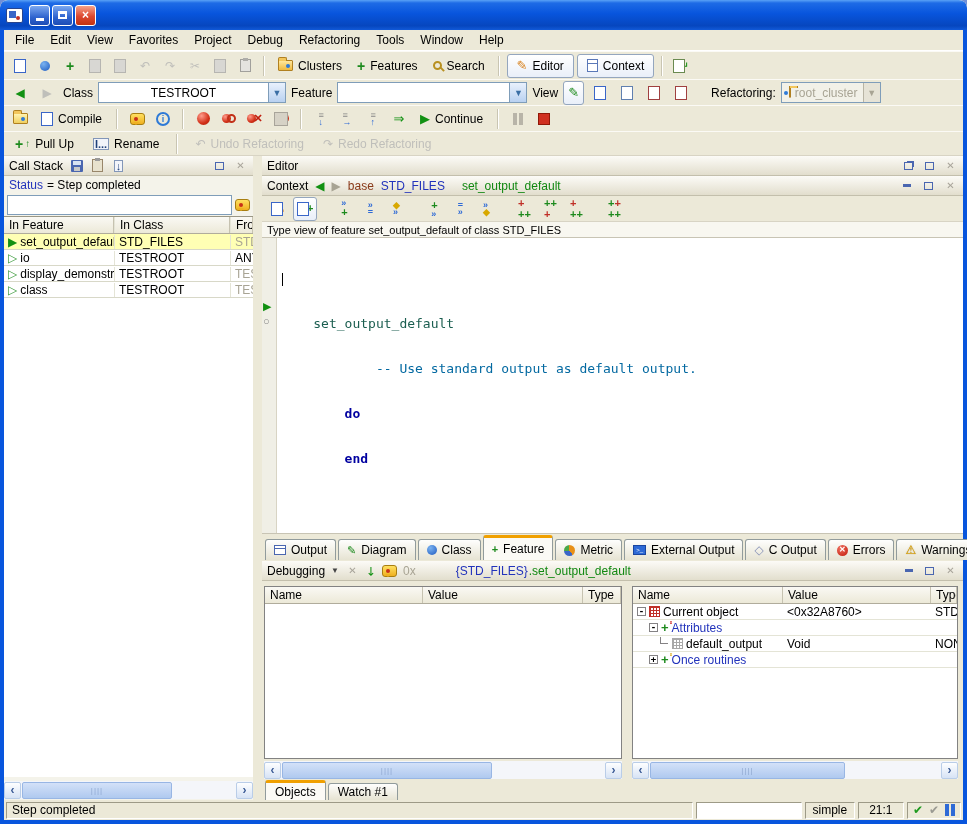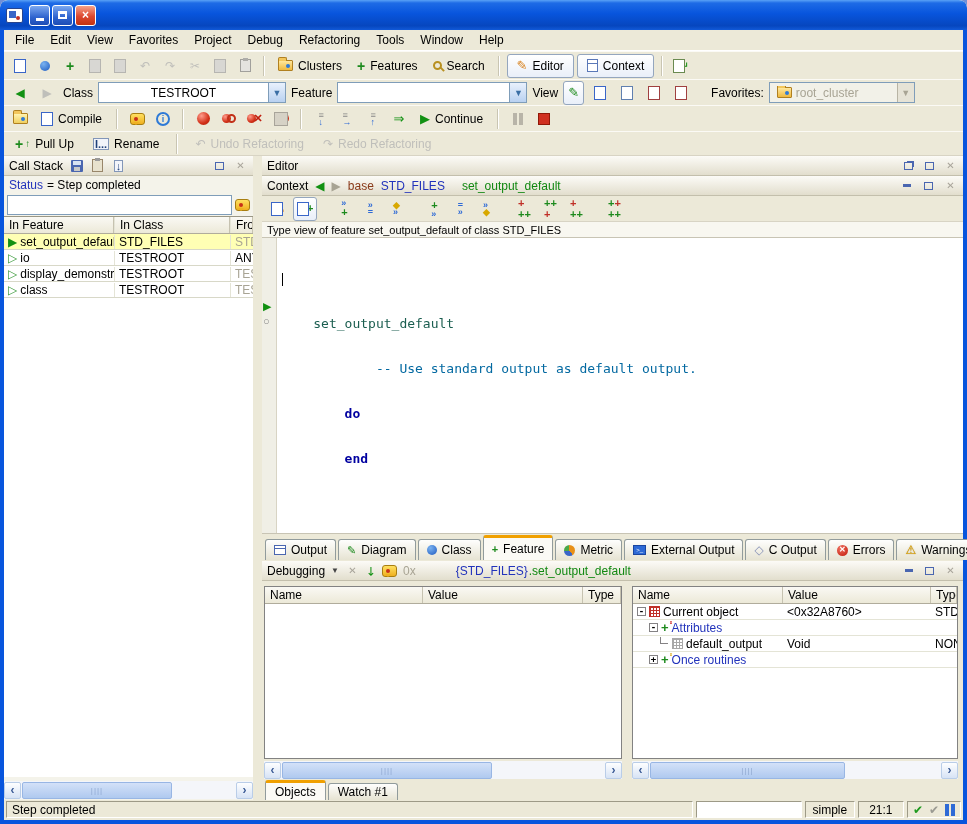--- a/index.html
+++ b/index.html
@@ -170,21 +170,21 @@
   .bluelbl { color:#2233BB; }
   .elbow { width:8px; height:9px; border-left:1px solid #848284; border-bottom:1px solid #848284; margin:-7px 1px 2px 3px; flex:none; }
   .dsb { position:absolute; top:200px; }
   .dsb.lt { left:2px; width:358px; } .dsb.rt { left:370px; width:326px; }
   .dtabs { position:absolute; left:3px; top:219px; height:20px; display:flex; align-items:flex-end; gap:2px; }
   .dtab { display:inline-flex; align-items:center; height:17px; padding:0 9px; border:1px solid #919B9C; border-bottom:none;
     border-radius:3px 3px 0 0; background:linear-gradient(180deg,#FEFEFD,#E6E3D2); font-size:12px; }
   .dtab.active { height:20px; background:#FBFAF5; border-top:3px solid #F0A000; }
 
   .statusbar { position:absolute; left:4px; top:800px; width:959px; height:20px; background:#ECE9D8;
-    display:flex; gap:3px; padding:1px 2px; font-size:12px; }
+    display:flex; align-items:center; gap:3px; padding:1px 2px; font-size:12px; }
   .scell { border:1px solid; border-color:#9D9A87 #FFFFFF #FFFFFF #9D9A87; height:17px; display:flex; align-items:center; padding:0 5px; }
   .scell.msg { flex:1; }
   .scell.prog { width:106px; background:#fff; }
   .scell.mode { width:50px; justify-content:center; }
   .scell.pos { width:46px; justify-content:center; }
   .scell.ic { gap:6px; }
   .chk { font-size:12px; line-height:1; }
   .chk.green { color:#1D9A1D; } .chk.gray { color:#9A9A92; }
 </style>
 </head>
@@ -299,22 +299,22 @@
       </span>
     <span class="ib">
         <span class="doc-ic"></span>
       </span>
     <span class="ib">
         <span class="doc-ic" style="border-color:#A04040"></span>
       </span>
     <span class="ib">
         <span class="doc-ic" style="border-color:#A04040"></span>
       </span>
-    <span class="lbl" style="margin-left:14px">Favorites:</span>
-    <span class="combo disabled" style="width:146px">
+    <span class="lbl" style="margin-left:14px">Refactoring:</span>
+    <span class="combo disabled" style="width:100px">
       <span class="cval">
         <span class="folder"></span>
         <span class="dim">root_cluster</span>
       </span>
       <span class="drop">▼</span>
     </span>
   </div>
 
   <div class="tb tb3">
     <span class="ib">

